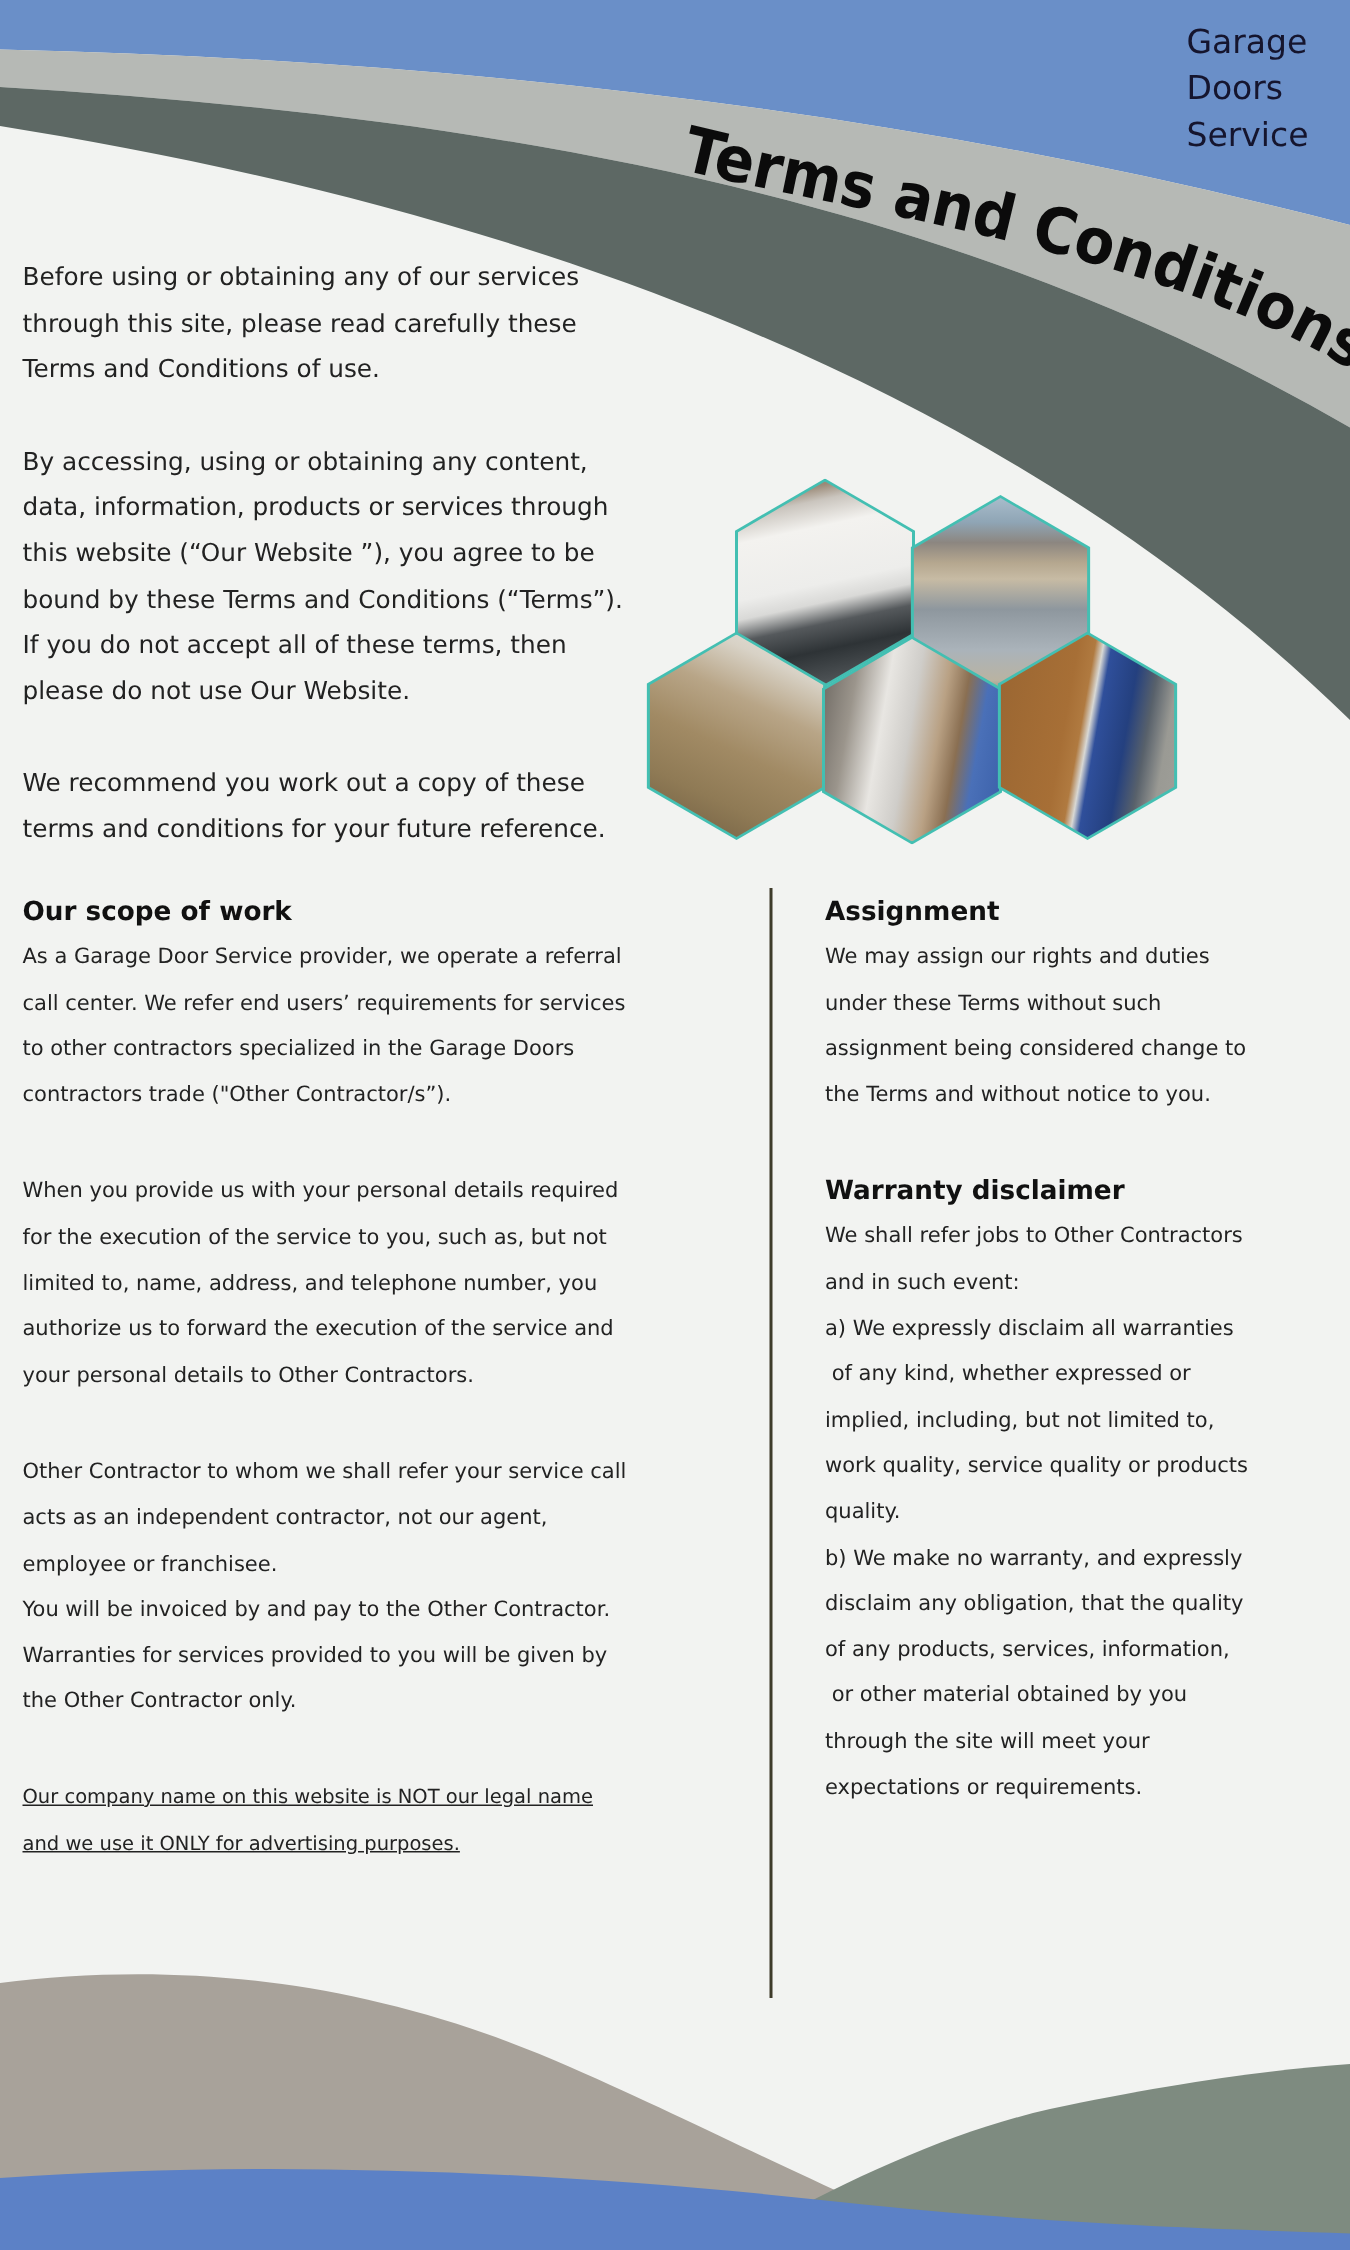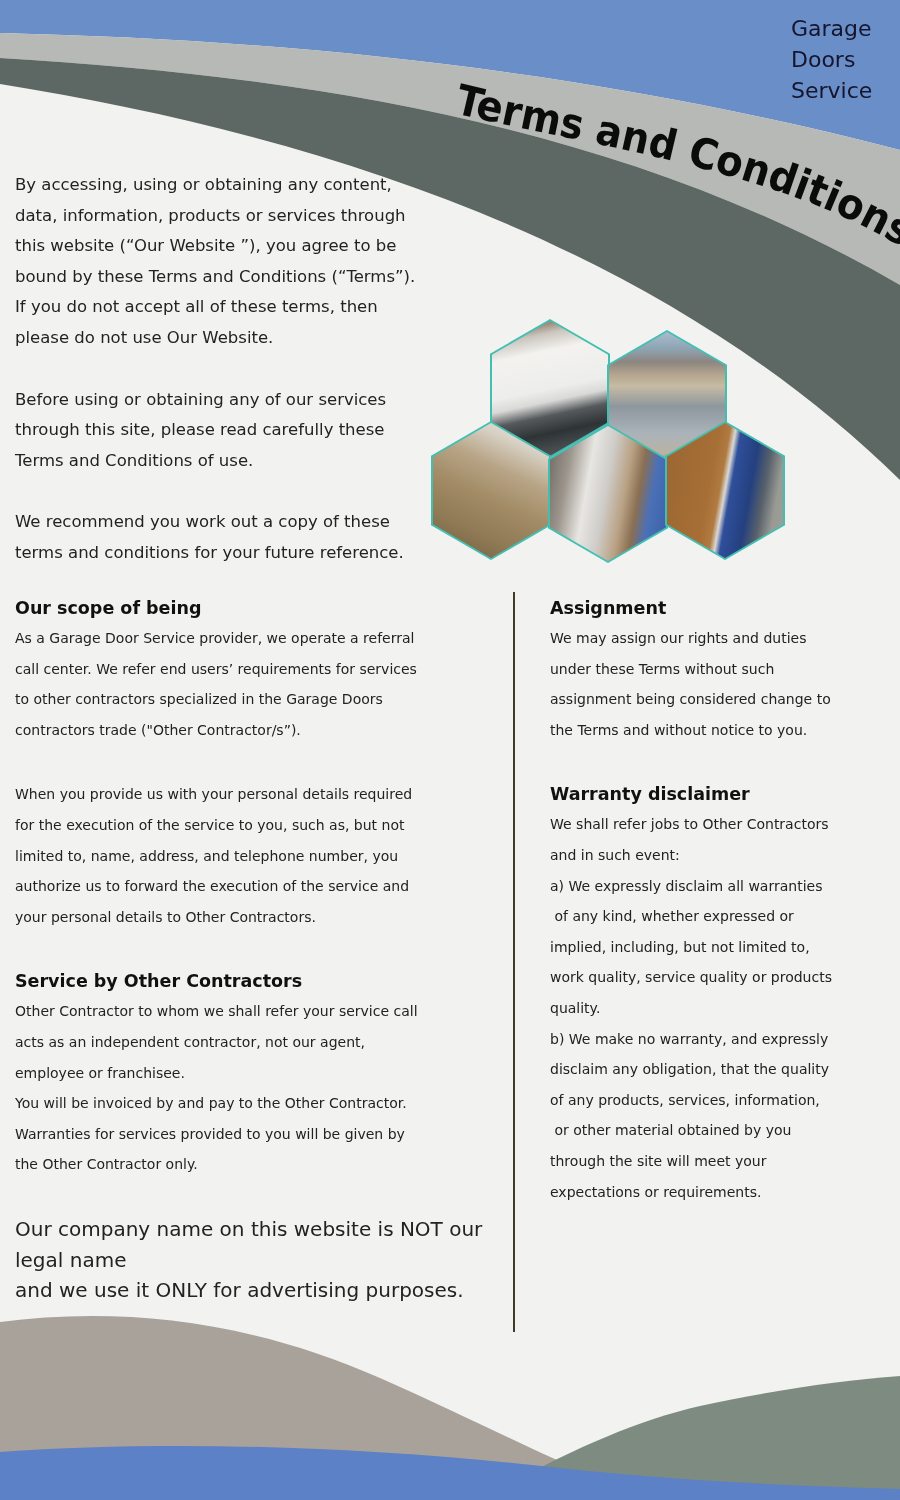--- a/index.html
+++ b/index.html
@@ -52,21 +52,21 @@
   .col-right{position:absolute;left:550px;top:593px;width:336px;}
   .section{margin:0 0 34px 0;}
   .section h3{
     margin:0;font-size:17.5px;line-height:30px;
     font-weight:bold;color:var(--heading);
   }
   .section .body{
     margin:0;font-size:14px;line-height:30.6px;
     white-space:pre-wrap;color:var(--text);
   }
-  .note{margin:0;font-size:20px;line-height:30.6px;white-space:pre-wrap;}
+  .note{margin:0;font-size:13px;line-height:30.6px;white-space:pre-wrap;text-decoration:underline;}
   .divider{
     position:absolute;left:513px;top:592px;width:2px;height:740px;
     background:var(--divider);
   }
   
   .hex{
     position:absolute;width:120px;height:139px;
     clip-path:polygon(50% 0%,100% 25%,100% 75%,50% 100%,0% 75%,0% 25%);
     background:var(--hex-border);
   }
@@ -93,29 +93,29 @@
     <text class="banner-text">
       <textPath href="#bannerPath" xlink:href="#bannerPath" startOffset="4" textLength="470" lengthAdjust="spacingAndGlyphs">Terms and Conditions</textPath>
     </text>
   </svg>
 
   <div class="brand">Garage
 Doors
 Service</div>
 
   <div class="intro">
+    <p class="para">Before using or obtaining any of our services
+through this site, please read carefully these
+Terms and Conditions of use.</p>
     <p class="para">By accessing, using or obtaining any content,
 data, information, products or services through
 this website (“Our Website ”), you agree to be
 bound by these Terms and Conditions (“Terms”).
 If you do not accept all of these terms, then
 please do not use Our Website.</p>
-    <p class="para">Before using or obtaining any of our services
-through this site, please read carefully these
-Terms and Conditions of use.</p>
     <p class="para">We recommend you work out a copy of these
 terms and conditions for your future reference.</p>
   </div>
 
   <div>
     <div class="hex" style="left:490px;top:319px;">
       <div class="hex-inner ph-door-open"></div>
     </div>
     <div class="hex" style="left:607px;top:330px;">
       <div class="hex-inner ph-house"></div>
@@ -126,35 +126,34 @@
     <div class="hex" style="left:548px;top:424px;">
       <div class="hex-inner ph-track-hand"></div>
     </div>
     <div class="hex" style="left:665px;top:421px;">
       <div class="hex-inner ph-wood-garage"></div>
     </div>
   </div>
 
   <div class="col-left">
     <div class="section">
-      <h3>Our scope of being</h3>
+      <h3>Our scope of work</h3>
       <p class="body">As a Garage Door Service provider, we operate a referral
 call center. We refer end users’ requirements for services
 to other contractors specialized in the Garage Doors
 contractors trade ("Other Contractor/s”).</p>
     </div>
     <div class="section">
       <p class="body">When you provide us with your personal details required
 for the execution of the service to you, such as, but not
 limited to, name, address, and telephone number, you
 authorize us to forward the execution of the service and
 your personal details to Other Contractors.</p>
     </div>
     <div class="section">
-      <h3>Service by Other Contractors</h3>
       <p class="body">Other Contractor to whom we shall refer your service call
 acts as an independent contractor, not our agent,
 employee or franchisee.
 You will be invoiced by and pay to the Other Contractor.
 Warranties for services provided to you will be given by
 the Other Contractor only.</p>
     </div>
     <p class="note">Our company name on this website is NOT our legal name
 and we use it ONLY for advertising purposes.</p>
   </div>

